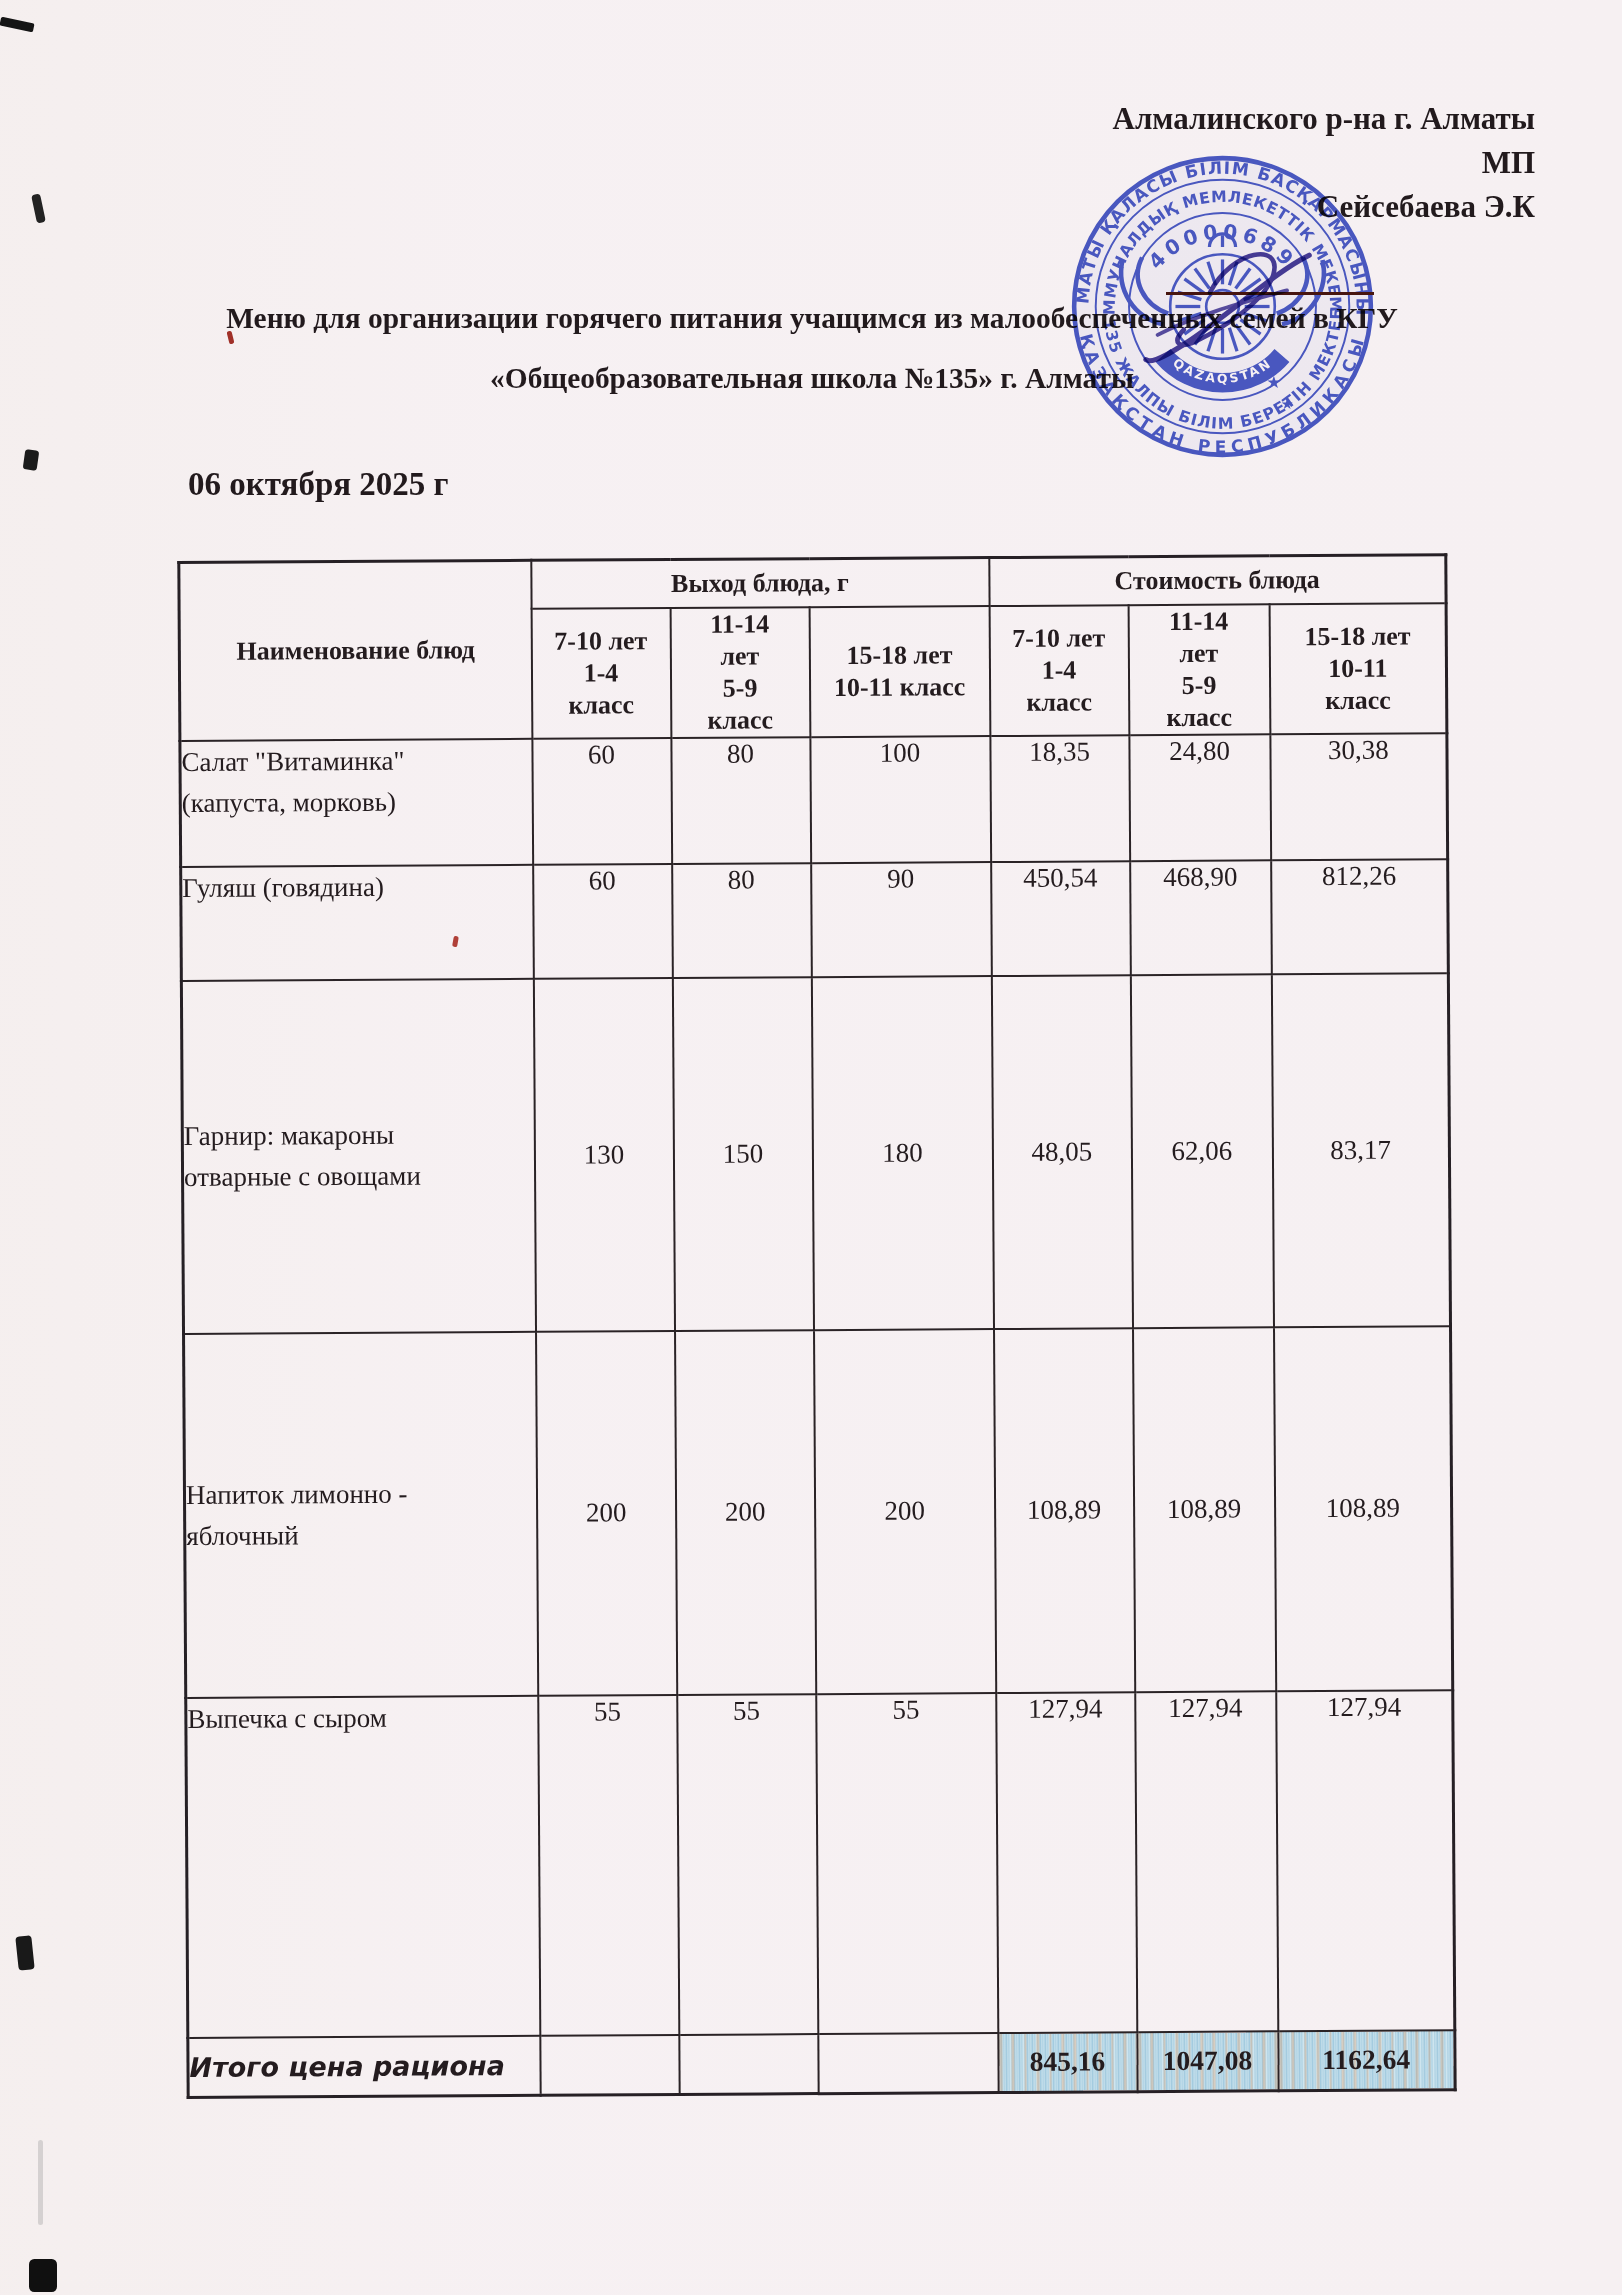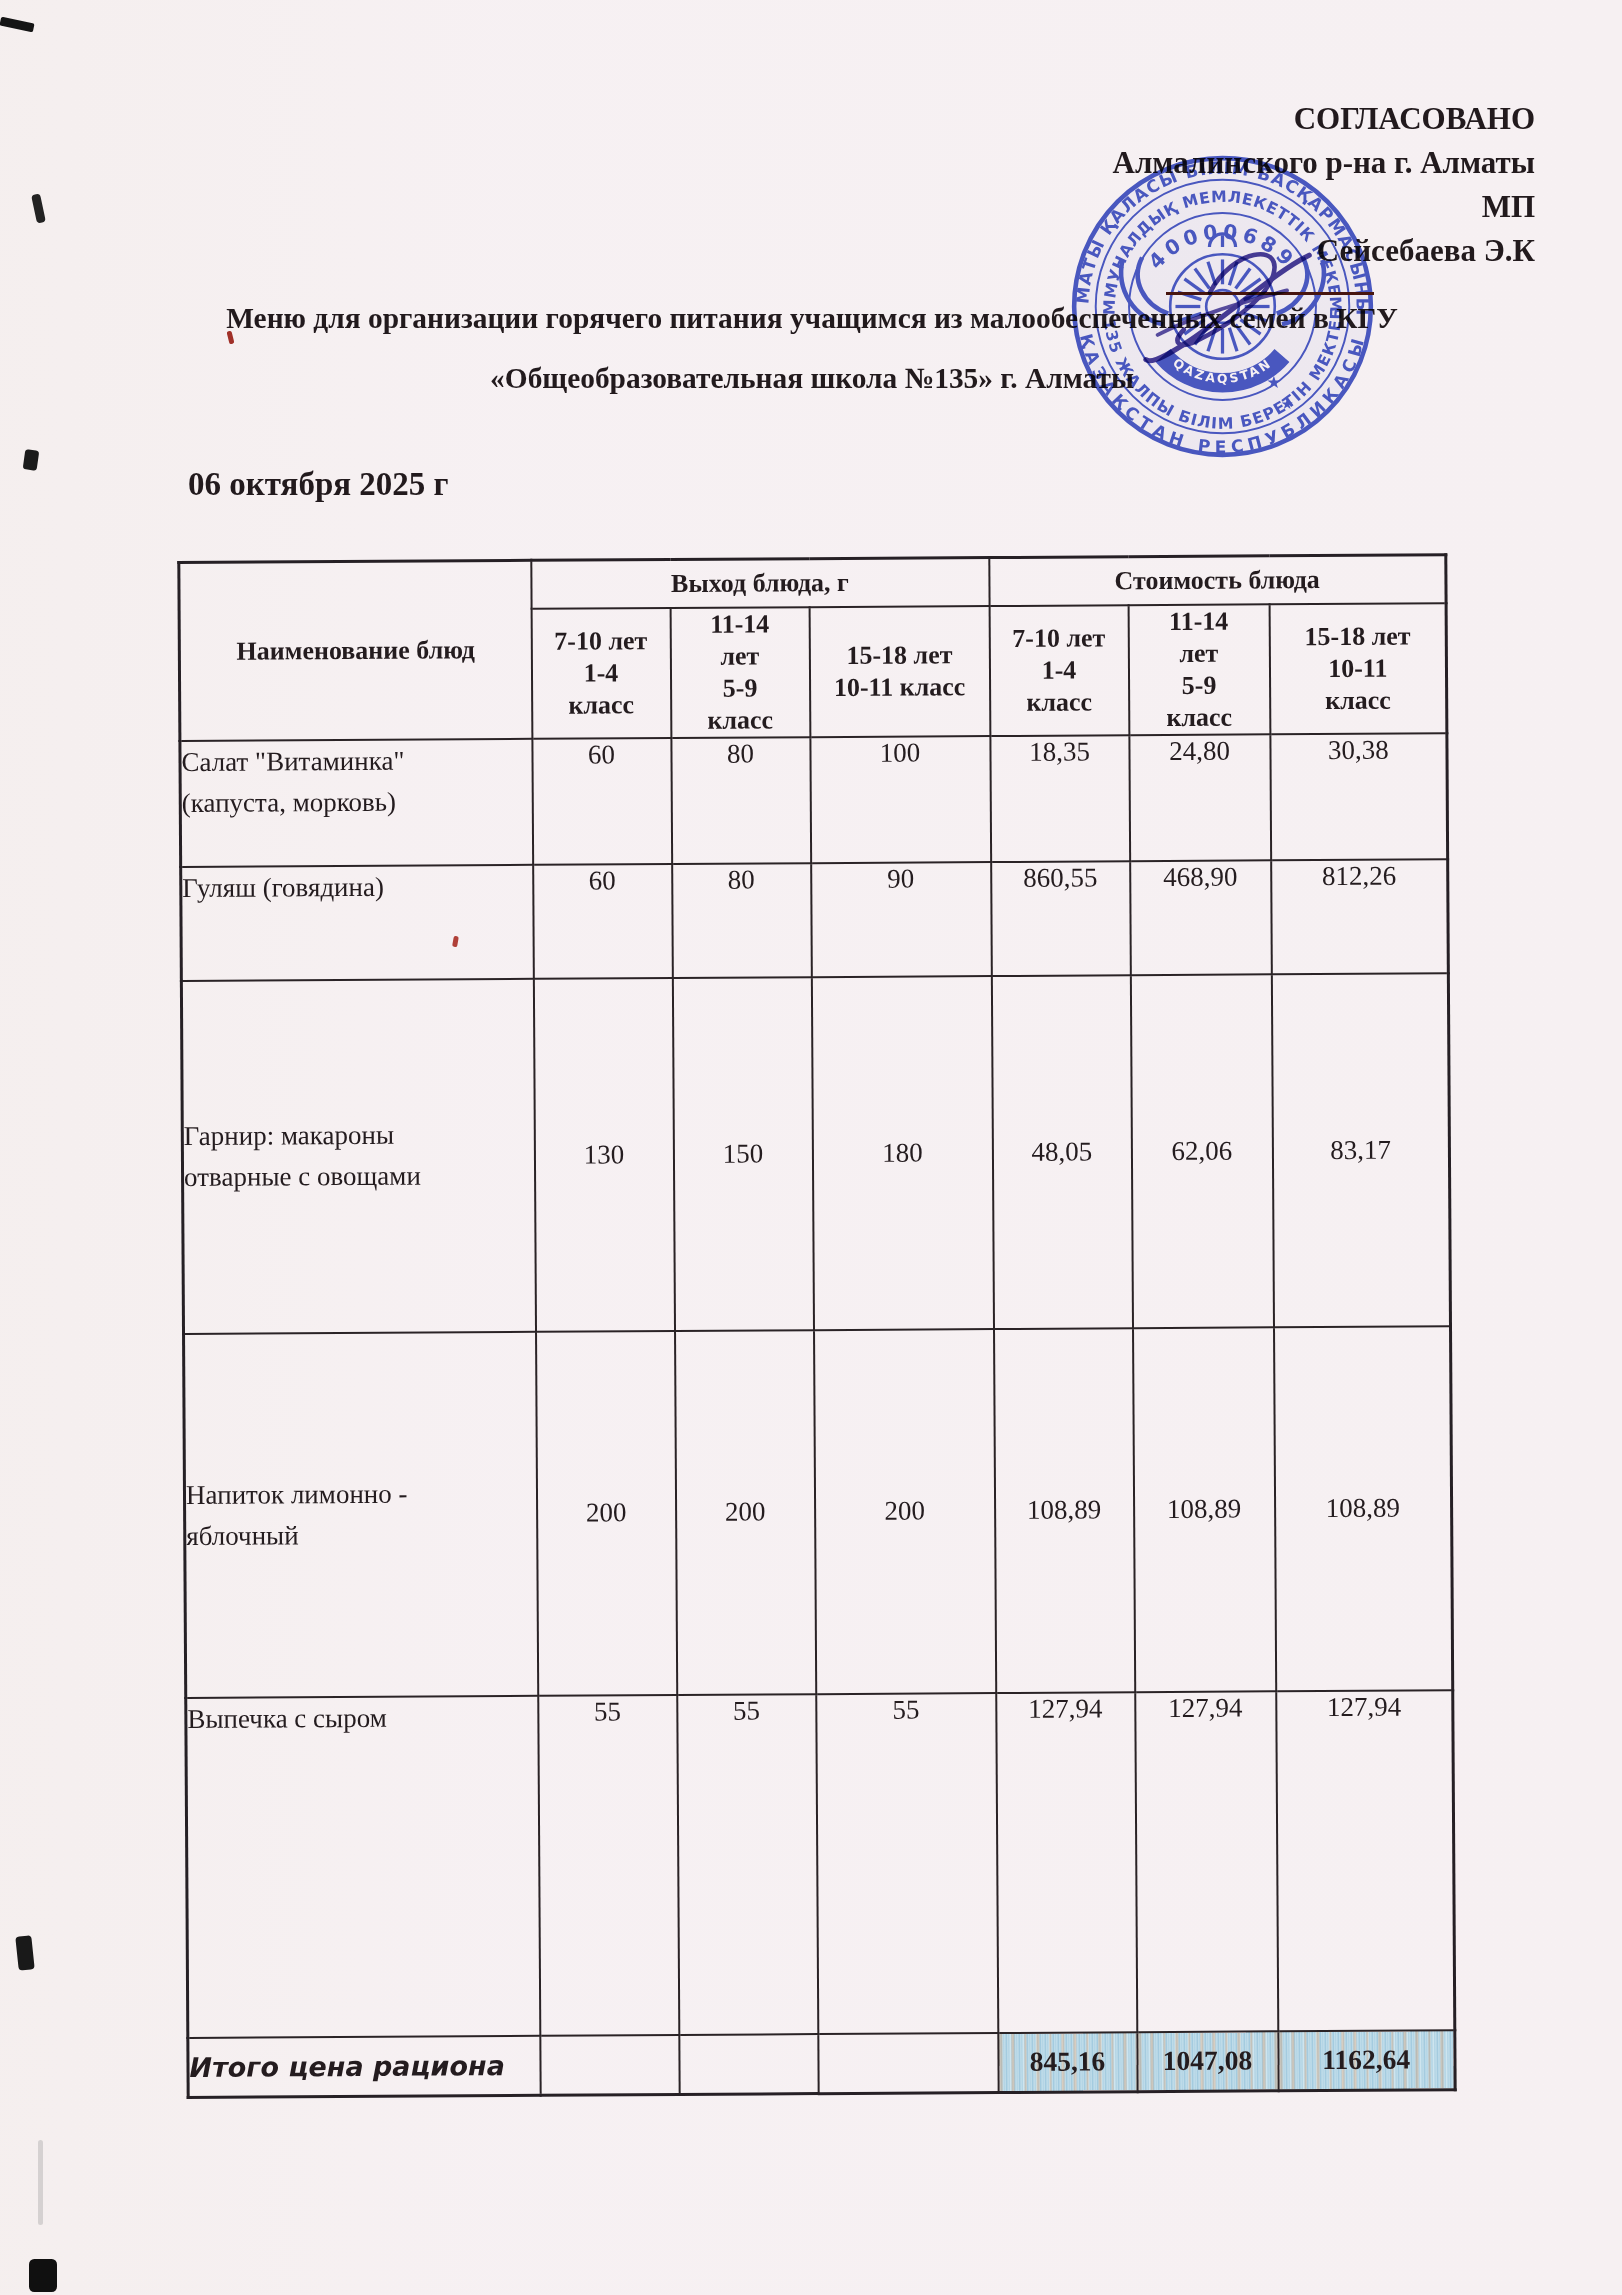--- a/index.html
+++ b/index.html
@@ -85,21 +85,20 @@
   .a6{left:228px;top:331px;width:4.6px;height:13px;background:#a03028;transform:rotate(-14deg);border-radius:2px;}
   .a7{left:453px;top:936px;width:4.6px;height:10.5px;background:#b04038;transform:rotate(10deg);border-radius:2px;}
   .a8{left:38px;top:2140px;width:5.2px;height:85px;background:#9a9a9a;opacity:.35;border-radius:2.6px;}
 </style>
 </head>
 <body>
 
 <div class="page">
 
   <div class="approval">
-    <div>СОГЛАСОВАНО</div>
     <div>Алмалинского р-на г. Алматы</div>
     <div>МП</div>
     <div>Сейсебаева Э.К</div>
   </div>
   <div class="sig-underline"></div>
 
   <div class="title-block">
     <div>Меню для организации горячего питания учащимся из малообеспеченных семей в КГУ</div>
     <div>«Общеобразовательная школа №135» г. Алматы</div>
   </div>
@@ -224,21 +223,21 @@
         <td class="num">100</td>
         <td class="num">18,35</td>
         <td class="num">24,80</td>
         <td class="num">30,38</td>
       </tr>
       <tr class="r2">
         <td class="name">Гуляш (говядина)</td>
         <td class="num">60</td>
         <td class="num">80</td>
         <td class="num">90</td>
-        <td class="num">860,55</td>
+        <td class="num">450,54</td>
         <td class="num">468,90</td>
         <td class="num">812,26</td>
       </tr>
       <tr class="r3 vmid">
         <td class="name" style="vertical-align:middle">Гарнир: макароны
 отварные с овощами</td>
         <td class="num">130</td>
         <td class="num">150</td>
         <td class="num">180</td>
         <td class="num">48,05</td>

